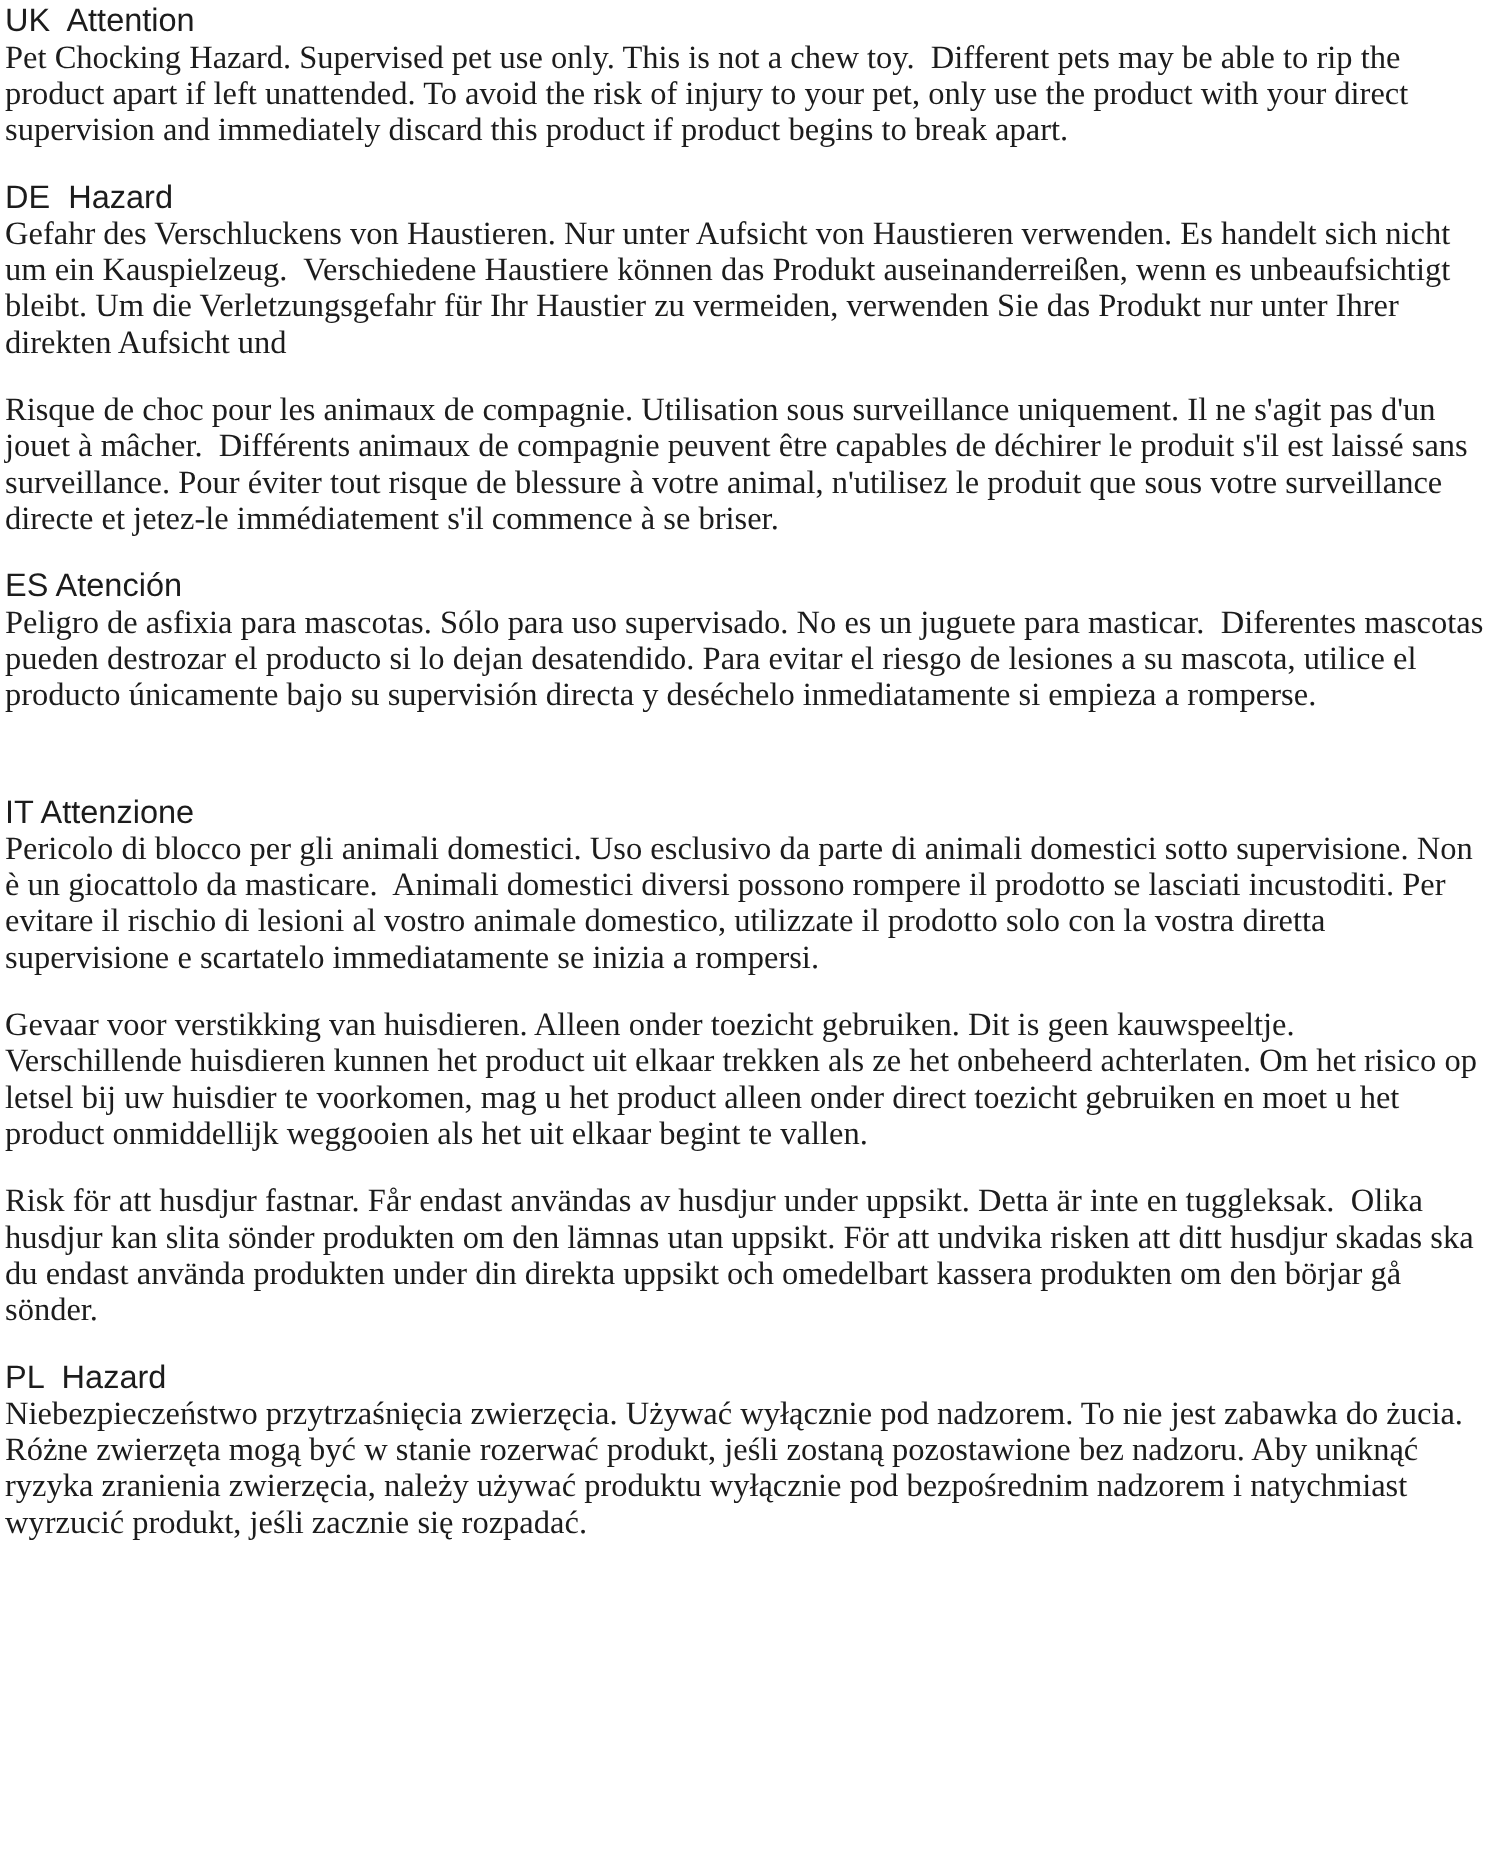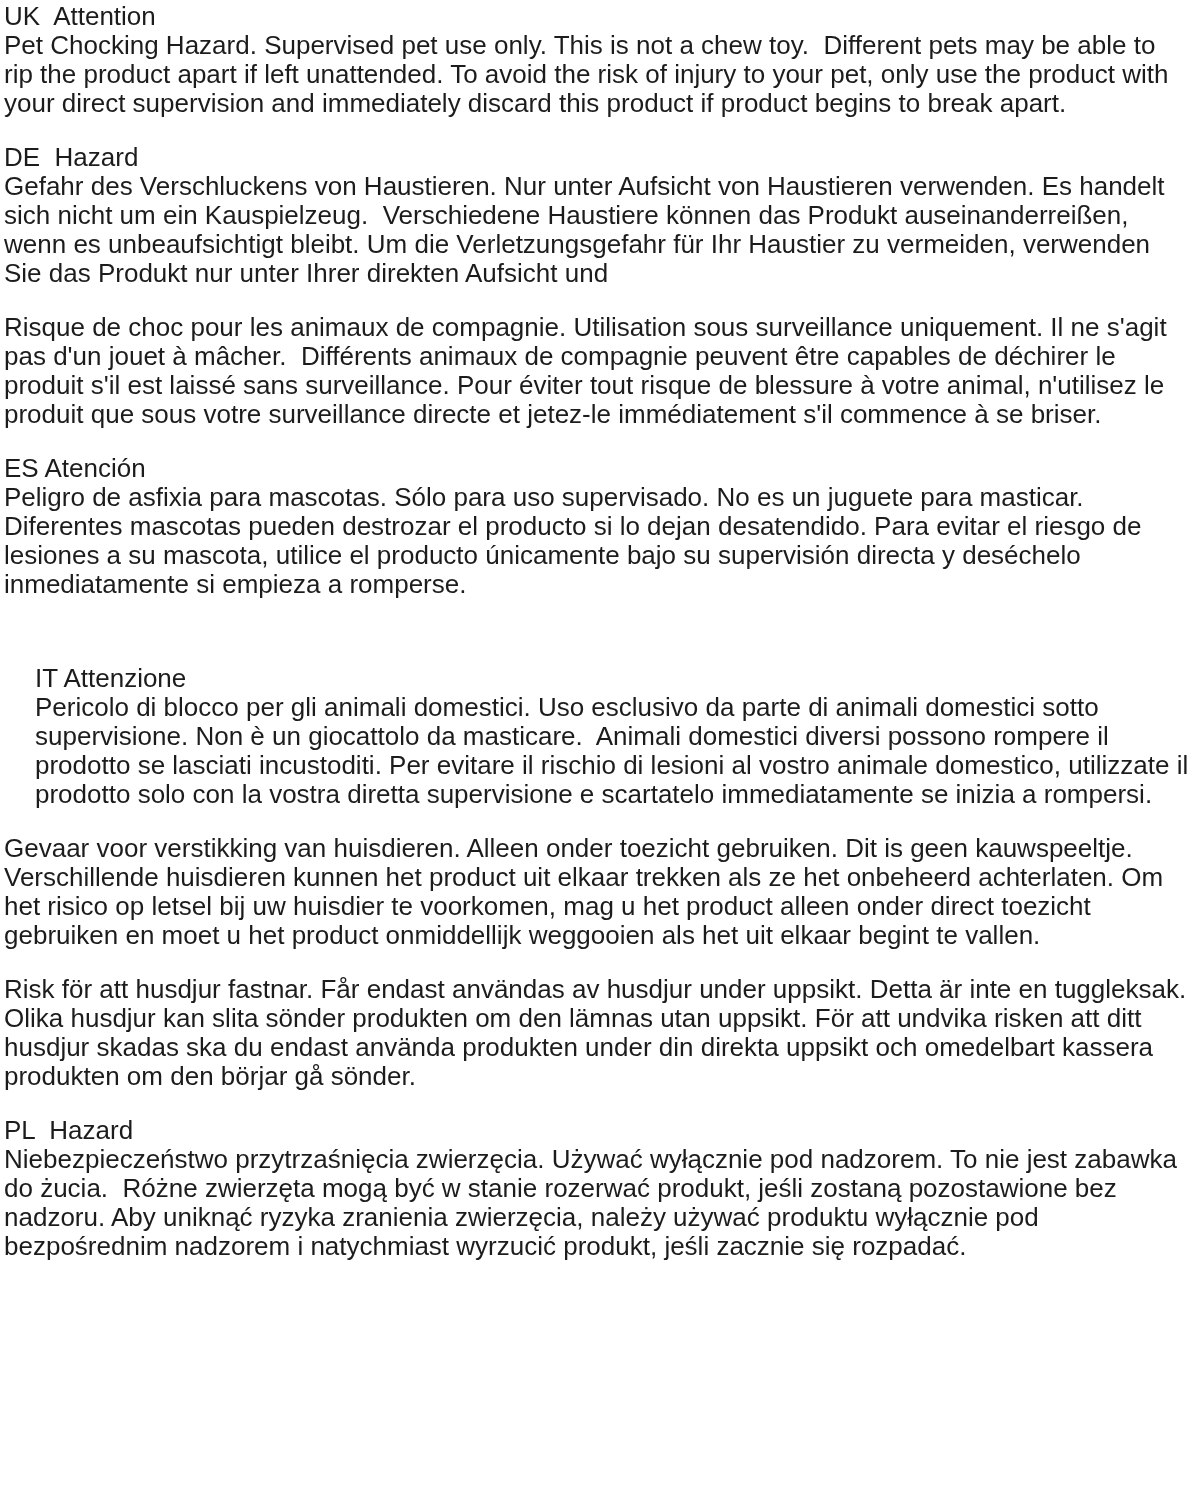--- a/index.html
+++ b/index.html
@@ -25,24 +25,24 @@
     font-size: 26px;
     font-weight: 400;
     margin: 0;
     line-height: 29px;
     white-space: pre-wrap;
   }
   .warning-section .body {
     margin: 0;
     line-height: 29px;
     white-space: pre-wrap;
+    font-family: Liberation Serif, serif;
   }
   .gap-before {
     margin-top: 65px;
-    margin-left: 31px;
   }
 </style>
 </head>
 <body>
 
 <div class="doc">
 
   <section class="warning-section">
     <h2 class="heading">UK  Attention</h2>
     <p class="body">Pet Chocking Hazard. Supervised pet use only. This is not a chew toy.  Different pets may be able to rip the product apart if left unattended. To avoid the risk of injury to your pet, only use the product with your direct supervision and immediately discard this product if product begins to break apart.</p>

